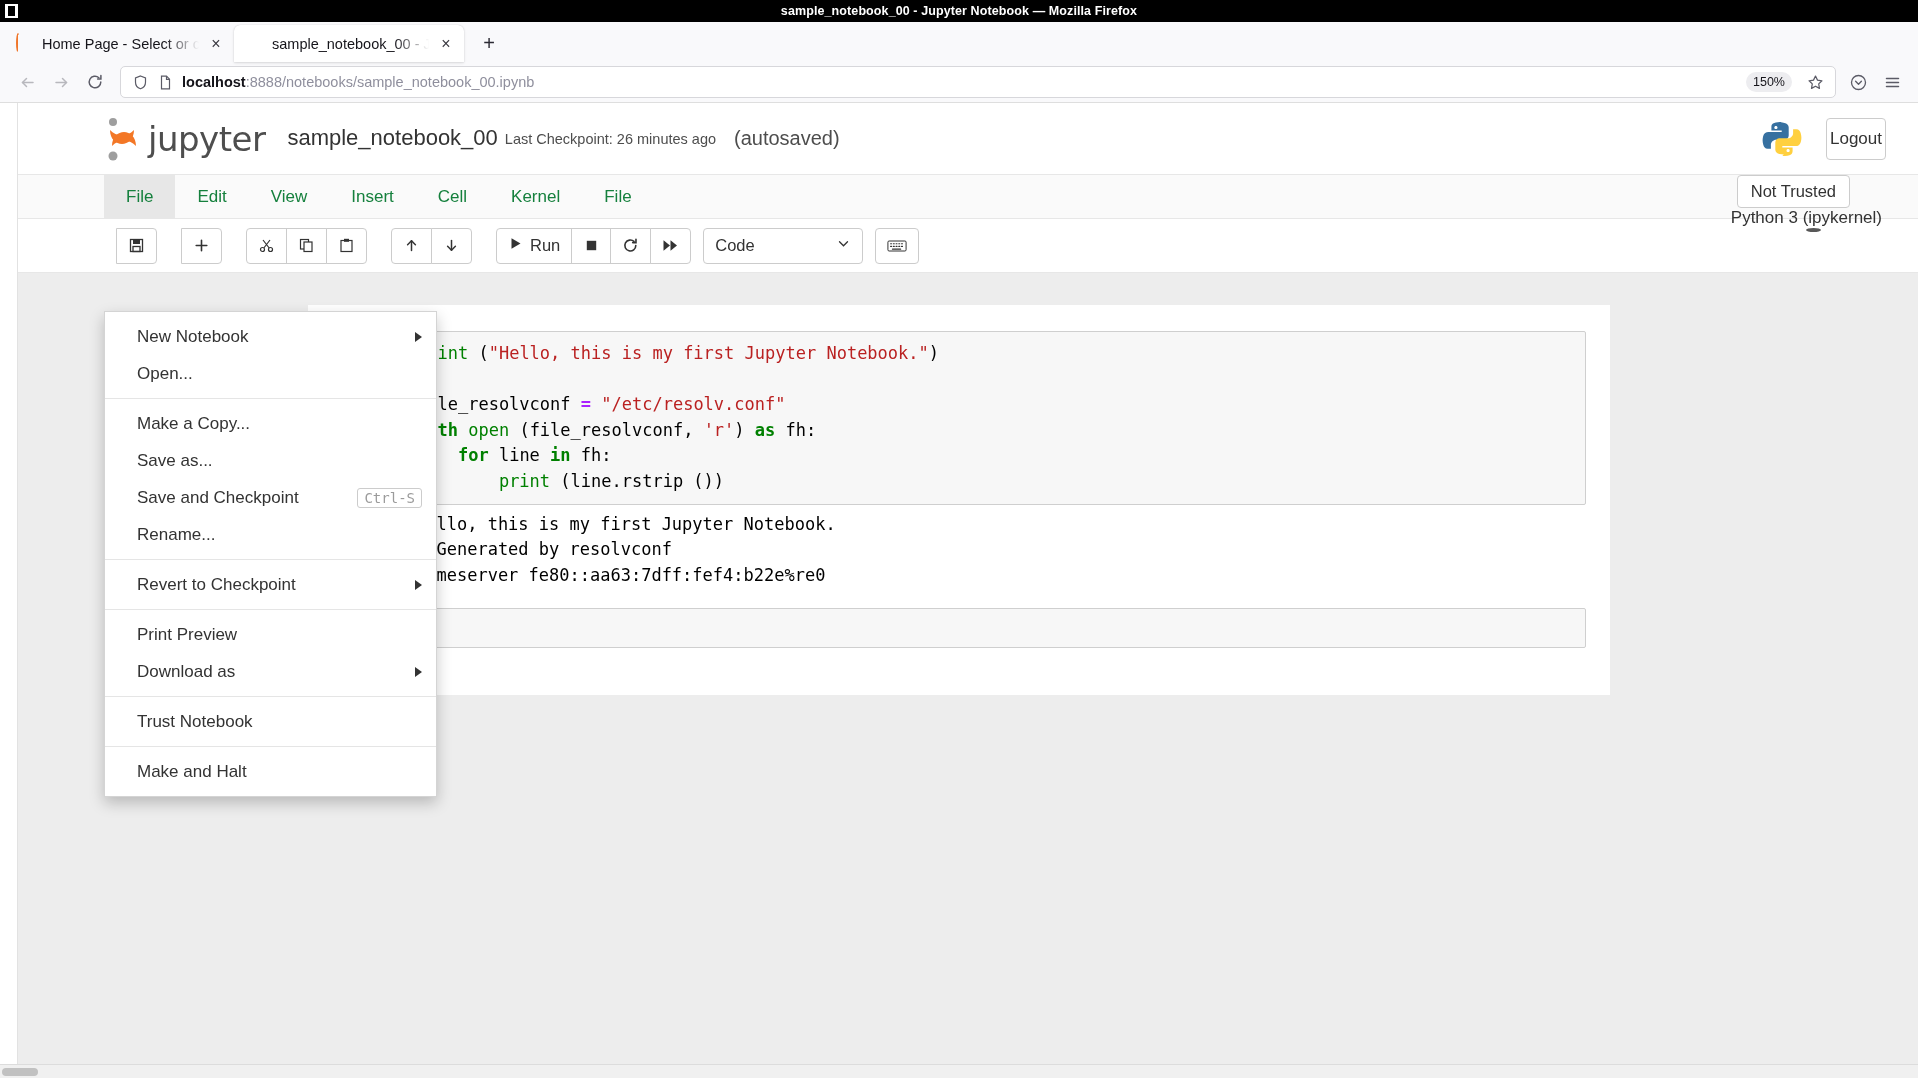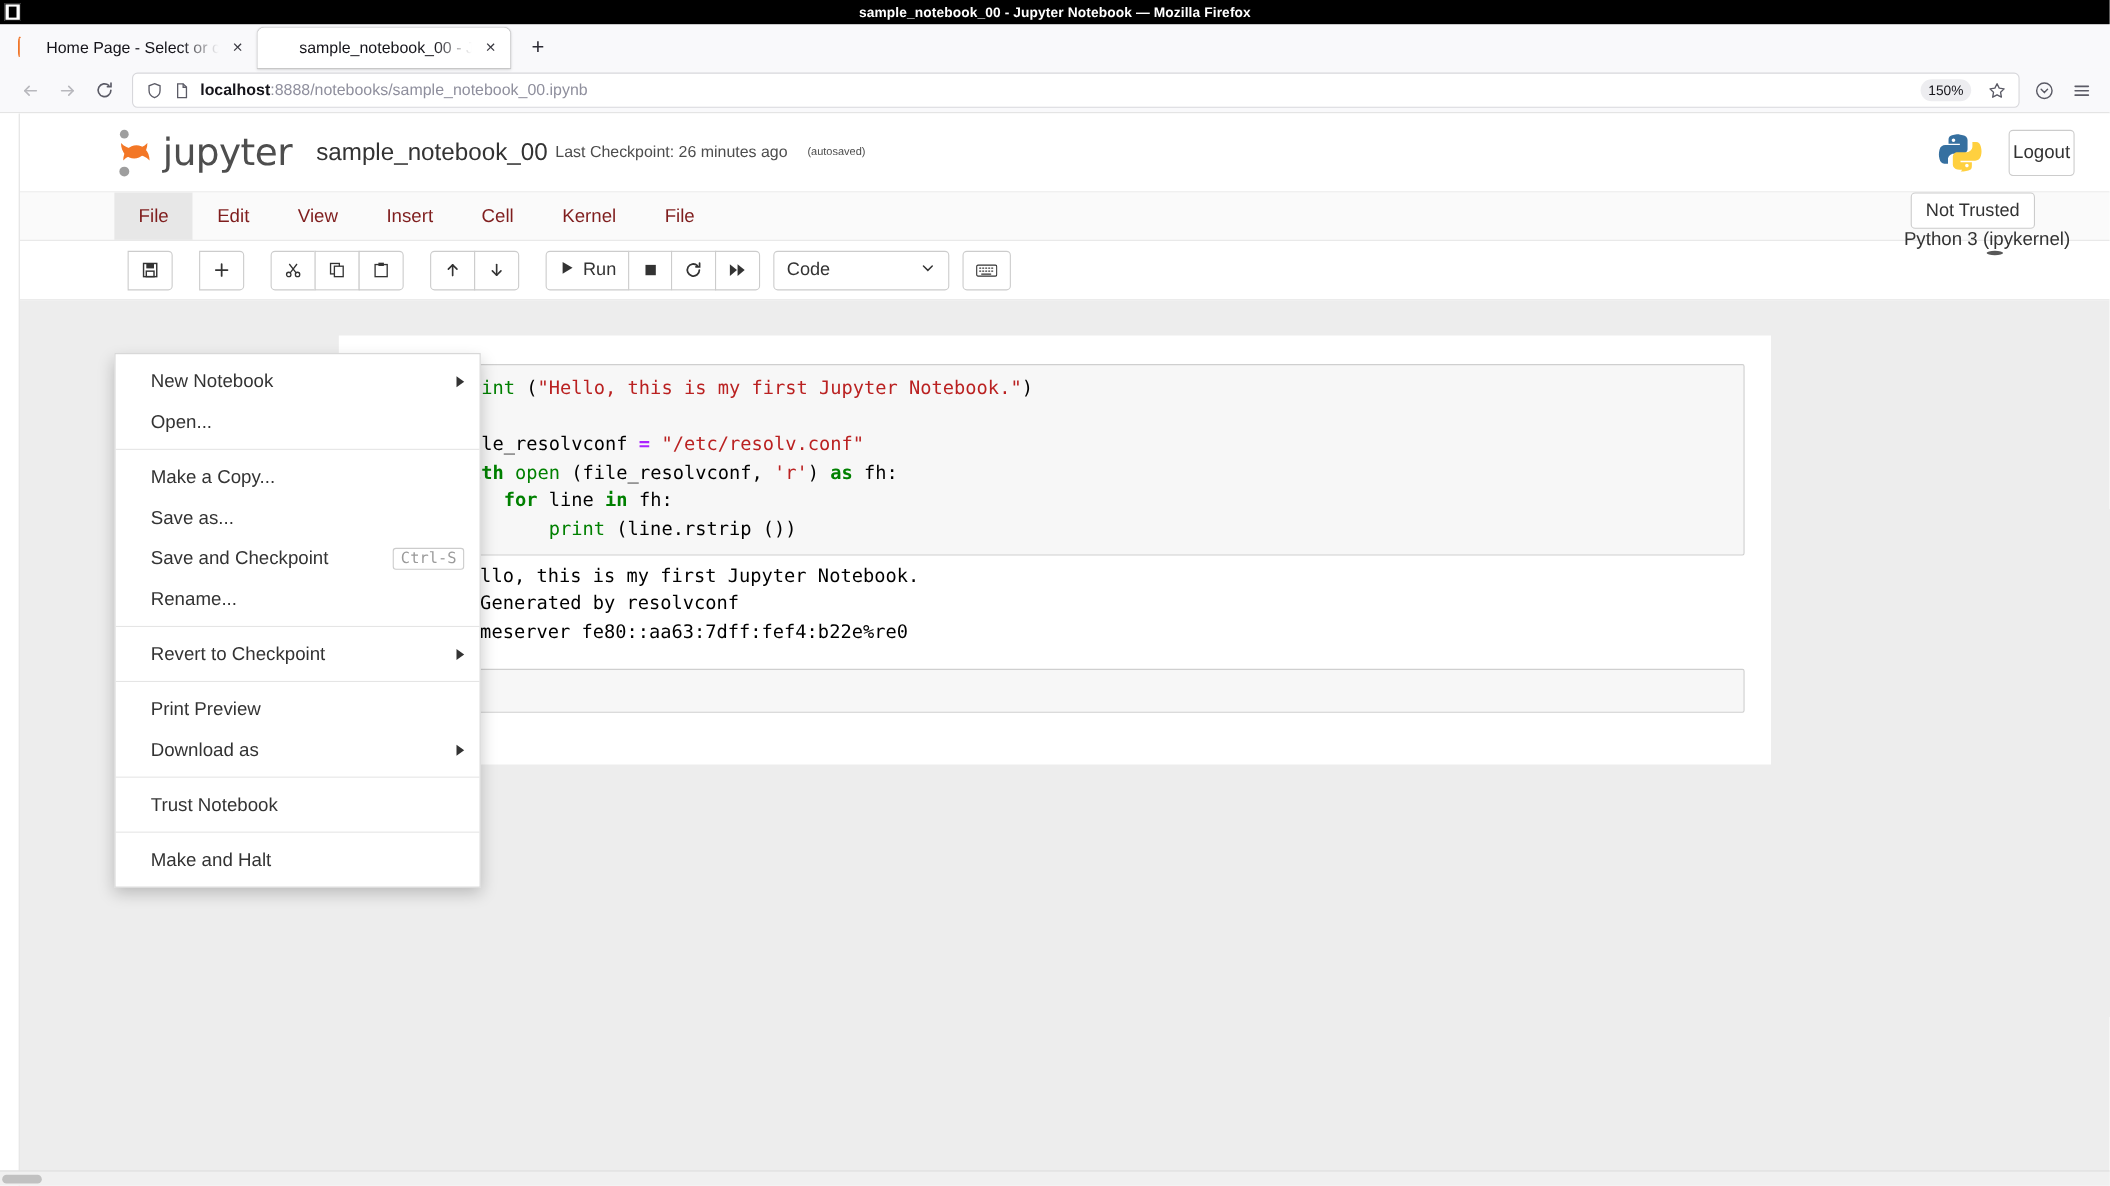--- a/index.html
+++ b/index.html
@@ -177,21 +177,21 @@
   }
   #nb-name {
     font-size: 22px;
     color: #333333;
     border-bottom: 1px dotted transparent;
   }
   #nb-checkpoint {
     font-size: 14.5px; color: #4d4d4d; margin-left: 7px;
   }
   #nb-autosaved {
-    font-size: 10px; color: #4d4d4d; margin-left: 18px;
+    font-size: 20px; color: #4d4d4d; margin-left: 18px;
   }
   #jp-header-right {
     margin-left: auto; display: flex; align-items: center; gap: 24px;
   }
   .python-logo { width: 40px; height: 40px; }
   #logout-btn {
     border: 1px solid #cccccc;
     background: #ffffff;
     border-radius: 4px;
     padding: 10px 3px;
@@ -207,21 +207,21 @@
     border-bottom: 1px solid #e7e7e7;
     display: flex;
     align-items: stretch;
     padding-left: 104px;
     position: relative;
   }
   .menu-item {
     display: flex; align-items: center;
     padding: 0 22px;
     font-size: 17px;
-    color: #7f1d1d;
+    color: #15803d;
   }
   .menu-item.open { background: #e7e7e7; }
   #jp-menubar-right {
     margin-left: auto;
     display: flex; align-items: center; gap: 0;
     padding-right: 36px;
     flex-direction: column;
   }
   #trust-badge {
     border: 1px solid #cccccc;
@@ -327,21 +327,21 @@
   
   .s  { color: #ba2121; }         
   .k  { color: #008000; font-weight: bold; } 
   .o  { color: #aa22ff; font-weight: bold; } 
   .nb { color: #008000; }         
 
   
   #file-dropdown {
     position: absolute;
     left: 104px;
-    top: 218px;
+    top: 208px;
     width: 333px;
     background: #ffffff;
     border: 1px solid #d4d4d4;
     box-shadow: 0 6px 14px rgba(0,0,0,.22);
     z-index: 50;
     padding: 6px 0;
   }
   .dd-item {
     height: 37px;
     display: flex;

